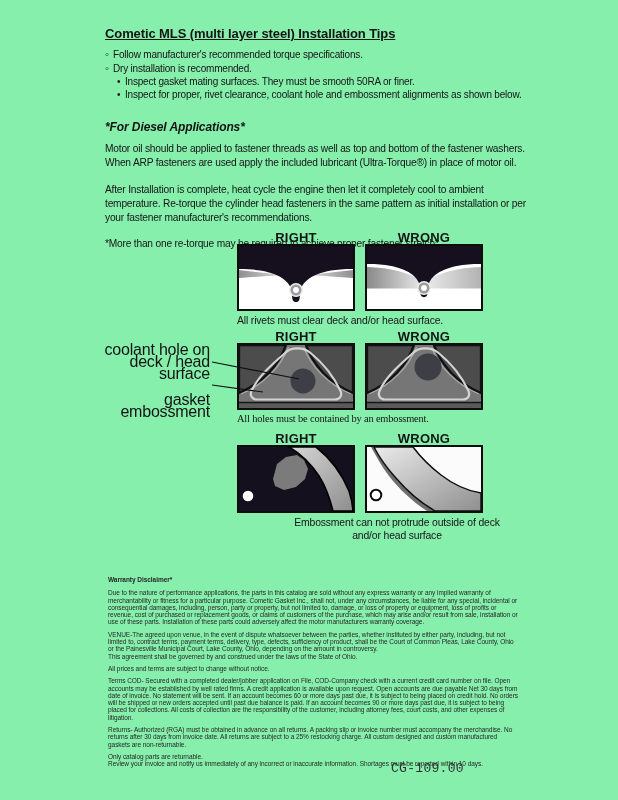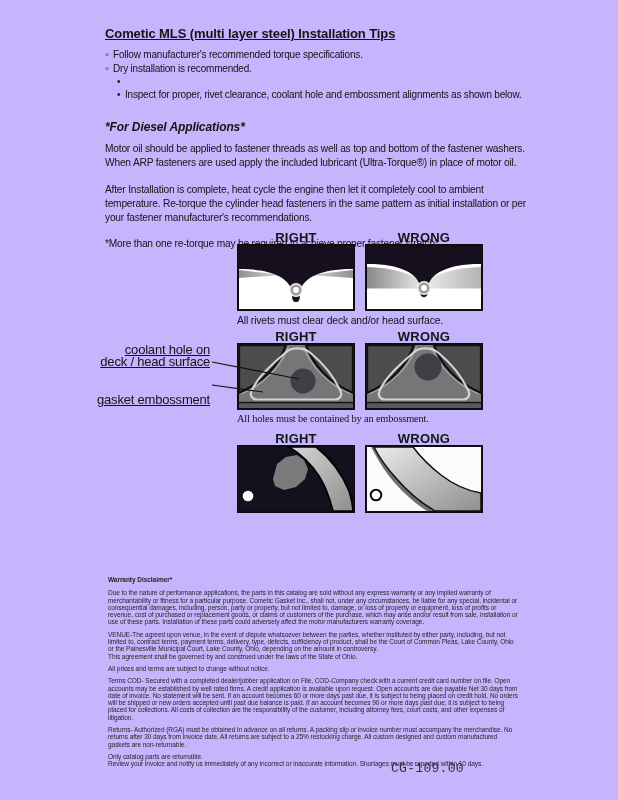--- a/index.html
+++ b/index.html
@@ -1,17 +1,17 @@
 <!DOCTYPE html>
 <html><head>
 <meta charset="utf-8">
 <style>
   html,body { margin:0; padding:0; background:#e8e8e8; }
   .page {
-    position:relative; width:618px; height:800px; background:#c4b5fd;
+    position:relative; width:618px; height:800px; background:#86efac;
     font-family:"Liberation Sans", sans-serif; color:#141414; overflow:hidden;
     margin:0 auto;
   }
   
   .header { position:absolute; left:105px; top:26px; width:440px; }
   .title {
     margin:0 0 7px 0; font-size:13px; font-weight:700;
     text-decoration:underline; letter-spacing:-0.1px;
   }
   .bullets { font-size:10px; line-height:12.9px; letter-spacing:-0.2px; }
@@ -24,21 +24,21 @@
             font-size:10.2px; line-height:14.2px; letter-spacing:-0.2px; }
   .diesel-heading { margin:0 0 8px 0; font-size:12px; font-weight:700; letter-spacing:-0.1px;font-style:italic; }
   .diesel p { margin:0 0 12px 0; }
   .diesel .note { margin-top:9px; }
   
   .diag-label { position:absolute; width:118px; text-align:center;
                 font-size:13px; font-weight:700; letter-spacing:0.2px; }
   .diag-box { position:absolute; }
   .caption { position:absolute; font-size:10.4px; letter-spacing:-0.15px; line-height:12.8px;text-align:center; }
   .ann { position:absolute; width:115px; text-align:right;
-         font-size:13px; line-height:11.8px; letter-spacing:-0.2px;text-decoration:underline; }
+         font-size:16px; line-height:11.8px; letter-spacing:-0.2px; }
   .leader-svg { position:absolute; left:205px; top:352px; }
   
   .legal { position:absolute; left:108px; top:576px; width:410px;
            font-size:6.5px; line-height:7.3px; color:#262626; letter-spacing:-0.05px; }
   .legal p { margin:0 0 5px 0; }
   .legal p.tight { margin:0; }
   .legal .lhead { font-weight:700; margin-bottom:6px; }
   
   .page-num { position:absolute; left:391px; top:761px; font-size:13px;
               letter-spacing:0.3px; color:#303030;font-family:Liberation Mono, monospace; }
@@ -46,21 +46,21 @@
 </head>
 <body>
 
 <div class="page">
 
   <div class="header">
     <h1 class="title">Cometic MLS (multi layer steel) Installation Tips</h1>
     <div class="bullets">
       <div class="bullet-row"><span class="bullet-icon"></span><span>Follow manufacturer's recommended torque specifications.</span></div>
       <div class="bullet-row"><span class="bullet-icon"></span><span>Dry installation is recommended.</span></div>
-      <div class="bullet-row sub"><span class="sub-bullet-icon"></span></div>
+      <div class="bullet-row sub"><span class="sub-bullet-icon"></span><span>Inspect gasket mating surfaces.  They must be smooth 50RA or finer.</span></div>
       <div class="bullet-row sub"><span class="sub-bullet-icon"></span><span>Inspect for proper, rivet clearance, coolant hole and embossment alignments as shown below.</span></div>
     </div>
   </div>
 
   <div class="diesel">
     <h2 class="diesel-heading">*For Diesel Applications*</h2>
     <p>Motor oil should be applied to fastener threads as well as top and bottom of the fastener washers. When ARP fasteners are used apply the included lubricant (Ultra-Torque®) in place of motor oil.</p>
     <p>After Installation is complete, heat cycle the engine then let it completely cool to ambient temperature. Re-torque the cylinder head fasteners in the same pattern as initial installation or per your fastener manufacturer's recommendations.</p>
     <p class="note">*More than one re-torque may be required to achieve proper fastener stretch*</p>
   </div>
@@ -168,20 +168,24 @@
         <stop offset="0" stop-color="#ebebeb"></stop>
           <stop offset="1" stop-color="#8f8f8f"></stop>
       </linearGradient>
     </defs>
     <rect x="1" y="1" width="116" height="66" fill="#fbfbfb" stroke="#0d0d0d" stroke-width="2"></rect>
     <path d="M6,2 C11,11 17,22 24,31 C34,44 48,57 62,66 L70,66 C56,58 42,46 30,32 C22,23 14,12 9,2 Z" fill="#6f6f6f"></path>
     <path d="M9,2 L48,2 C54,10 63,20 76,30 C89,40 103,46 116,48 L116,66 L70,66 C56,58 42,46 30,32 C22,23 14,12 9,2 Z" fill="url(#g5a)" stroke="#101010" stroke-width="1.5"></path>
     <circle cx="11" cy="50" r="5.3" fill="#ffffff" stroke="#0d0d0d" stroke-width="2"></circle>
   </svg>
 
+  <div class="caption" style="left:237px; top:517px; width:320px;">
+    <div>Embossment can not protrude outside of deck</div>
+    <div>and/or head surface</div>
+  </div>
 
   <div class="legal">
     <p class="lhead">Warranty Disclaimer*</p>
     <p>Due to the nature of performance applications, the parts in this catalog are sold without any express warranty or any implied warranty of merchantability or fitness for a particular purpose.  Cometic Gasket Inc., shall not, under any circumstances, be liable for any special, incidental or consequential damages, including, person, party or property, but not limited to, damage, or loss of property or equipment, loss of profits or revenue, cost of purchased or replacement goods, or claims of customers of the purchase, which may arise and/or result from sale, installation or use of these parts.  Installation of these parts could adversely affect the motor manufacturers warranty coverage.</p>
     <p class="tight">VENUE-The agreed upon venue, in the event of dispute whatsoever between the parties, whether instituted by either party, including, but not limited to, contract terms, payment terms, delivery, type, defects, sufficiency of product, shall be the Court of Common Pleas, Lake County, Ohio or the Painesville Municipal Court, Lake County, Ohio, depending on the amount in controversy.</p>
     <p>This agreement shall be governed by and construed under the laws of the State of Ohio.</p>
     <p>All prices and terms are subject to change without notice.</p>
     <p>Terms COD- Secured with a completed dealer/jobber application on File, COD-Company check with a current credit card number on file.  Open accounts may be established by well rated firms.  A credit application is available upon request.  Open accounts are due payable Net 30 days from date of invoice.  No statement will be sent.  If an account becomes 60 or more days past due, it is subject to being placed on credit hold.  No orders will be shipped or new orders accepted until past due balance is paid.  If an account becomes 90 or more days past due, it is subject to being placed for collections.  All costs of collection are the responsibility of the customer, including attorney fees, court costs, and other expenses of litigation.</p>
     <p>Returns- Authorized (RGA) must be obtained in advance on all returns.  A packing slip or invoice number must accompany the merchandise.  No returns after 30 days from invoice date.  All returns are subject to a 25% restocking charge.  All custom designed and custom manufactured gaskets are non-returnable.</p>
     <p class="tight">Only catalog parts are returnable.</p>

